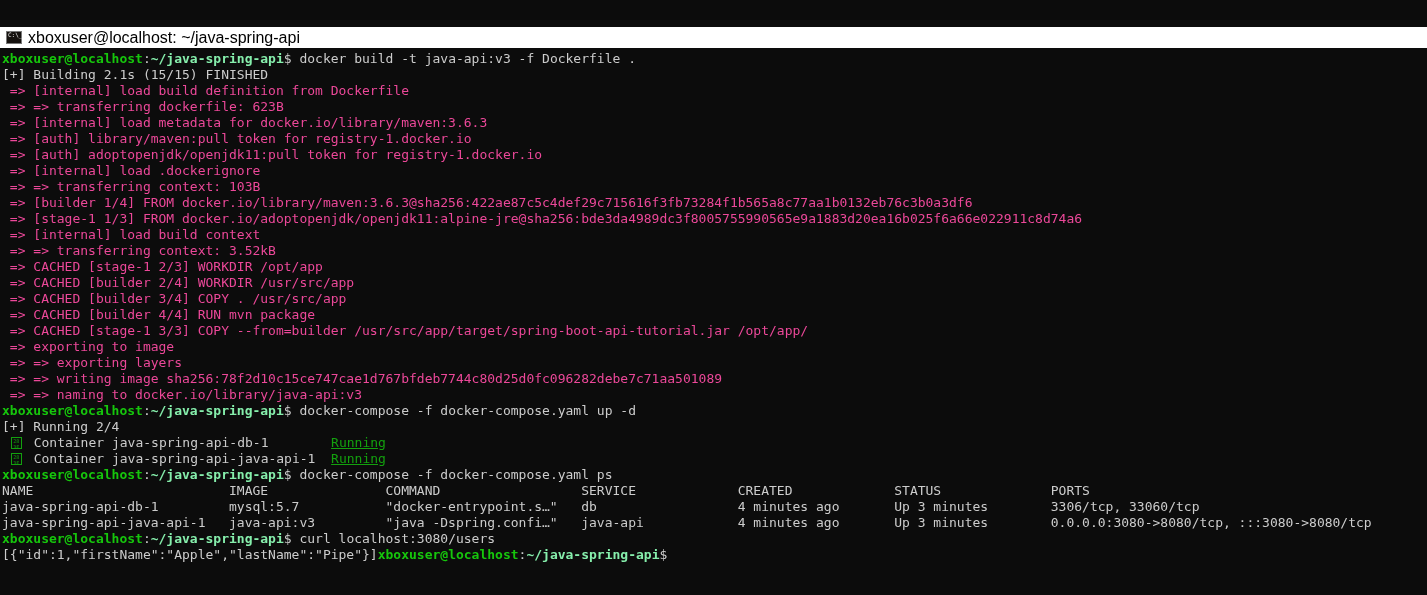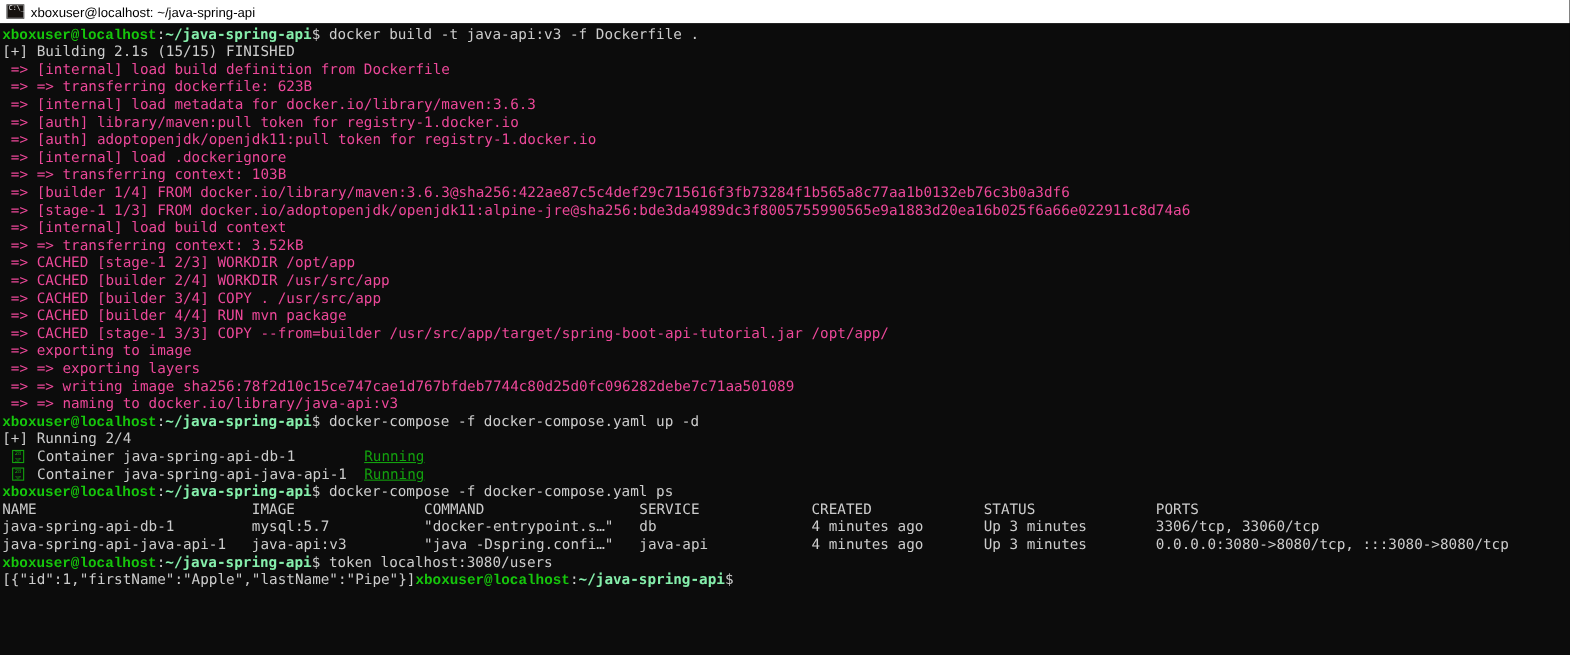--- a/index.html
+++ b/index.html
@@ -9,21 +9,21 @@
     overflow: hidden;
     font-family: "DejaVu Sans Mono", "Liberation Mono", monospace;
   }
   
   .titlebar {
     width: 100%; height: 21px;
     background: #ffffff;
     display: flex; align-items: center;
     padding-left: 6px;
     font-family: "Liberation Sans", "DejaVu Sans", sans-serif;
-    font-size: 12px; color: #000000;
+    font-size: 16px; color: #000000; margin-top: 27px;
   }
   .cmd-icon {
     width: 16px; height: 13px;
     background: #16120f;
     border: 1px solid #7a7a7a;
     margin-right: 6px;
     position: relative;
     flex: 0 0 auto;
   }
   .cmd-icon::before {
@@ -43,21 +43,21 @@
   }
   .line {
     white-space: pre;
     height: 16px;
     font-size: 13px;
     line-height: 16px;
   }
   .c-fg     { color: #cccccc; }
   .c-blue   { color: #ec4899; }
   .c-green  { color: #13a10e; text-decoration: underline; }
-  .c-pgreen { color: #16c60c; font-weight: bold; font-family: Liberation Mono, monospace; }
+  .c-pgreen { color: #16c60c; font-weight: bold; }
   .c-path   { color: #86efac; font-weight: bold; }
 
   
   .glyph-box {
     display: inline-block;
     width: 11px; height: 12px;
     border: 1px solid #13a10e;
     vertical-align: -2px;
     margin: 0 4px 0 1px;
     overflow: hidden;
@@ -103,15 +103,15 @@
     <div class="line"><span class="c-blue"> =&gt; =&gt; writing image sha256:78f2d10c15ce747cae1d767bfdeb7744c80d25d0fc096282debe7c71aa501089</span></div>
     <div class="line"><span class="c-blue"> =&gt; =&gt; naming to docker.io/library/java-api:v3</span></div>
     <div class="line"><span class="c-pgreen">xboxuser@localhost</span><span class="c-fg">:</span><span class="c-path">~/java-spring-api</span><span class="c-fg">$ docker-compose -f docker-compose.yaml up -d</span></div>
     <div class="line"><span class="c-fg">[+] Running 2/4</span></div>
     <div class="line"><span class="c-fg"> </span><span class="glyph-box"><i>28</i><i>3F</i></span><span class="c-fg"> Container java-spring-api-db-1        </span><span class="c-green">Running</span></div>
     <div class="line"><span class="c-fg"> </span><span class="glyph-box"><i>28</i><i>3F</i></span><span class="c-fg"> Container java-spring-api-java-api-1  </span><span class="c-green">Running</span></div>
     <div class="line"><span class="c-pgreen">xboxuser@localhost</span><span class="c-fg">:</span><span class="c-path">~/java-spring-api</span><span class="c-fg">$ docker-compose -f docker-compose.yaml ps</span></div>
     <div class="line"><span class="c-fg">NAME                         IMAGE               COMMAND                  SERVICE             CREATED             STATUS              PORTS</span></div>
     <div class="line"><span class="c-fg">java-spring-api-db-1         mysql:5.7           "docker-entrypoint.s…"   db                  4 minutes ago       Up 3 minutes        3306/tcp, 33060/tcp</span></div>
     <div class="line"><span class="c-fg">java-spring-api-java-api-1   java-api:v3         "java -Dspring.confi…"   java-api            4 minutes ago       Up 3 minutes        0.0.0.0:3080-&gt;8080/tcp, :::3080-&gt;8080/tcp</span></div>
-    <div class="line"><span class="c-pgreen">xboxuser@localhost</span><span class="c-fg">:</span><span class="c-path">~/java-spring-api</span><span class="c-fg">$ token localhost:3080/users</span></div>
+    <div class="line"><span class="c-pgreen">xboxuser@localhost</span><span class="c-fg">:</span><span class="c-path">~/java-spring-api</span><span class="c-fg">$ curl localhost:3080/users</span></div>
     <div class="line"><span class="c-fg">[{"id":1,"firstName":"Apple","lastName":"Pipe"}]</span><span class="c-pgreen">xboxuser@localhost</span><span class="c-fg">:</span><span class="c-path">~/java-spring-api</span><span class="c-fg">$</span></div>
   </div>
 
 </body></html>

